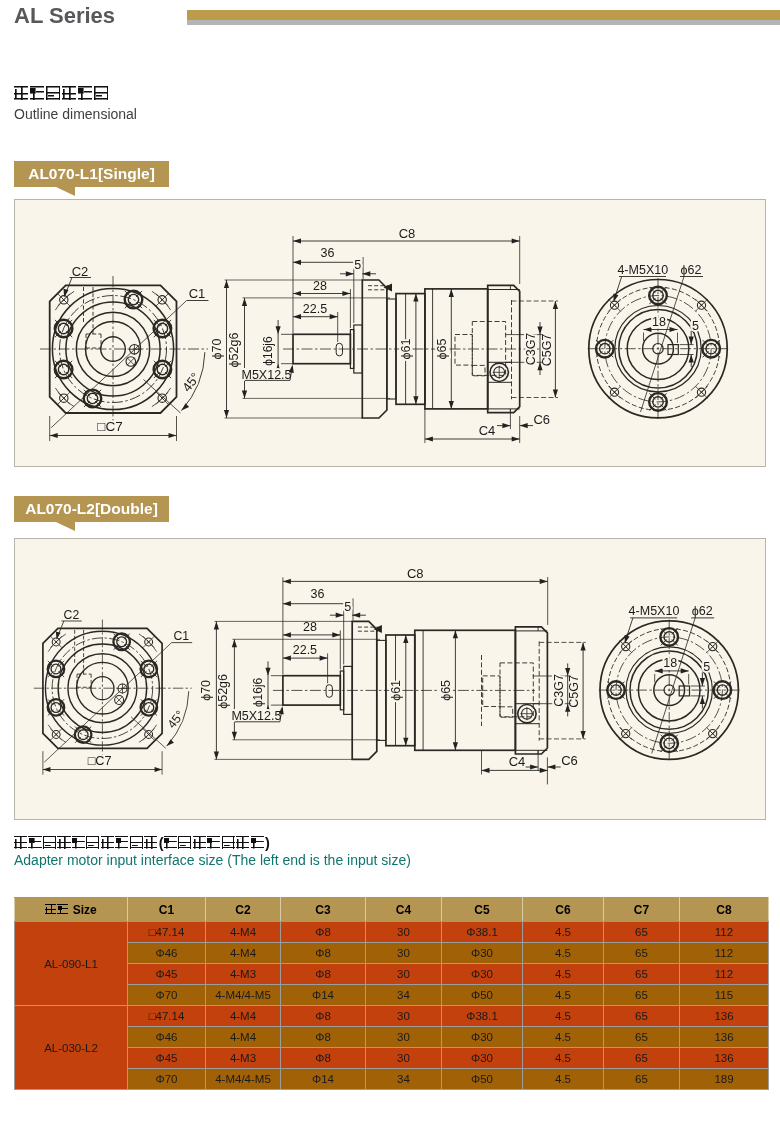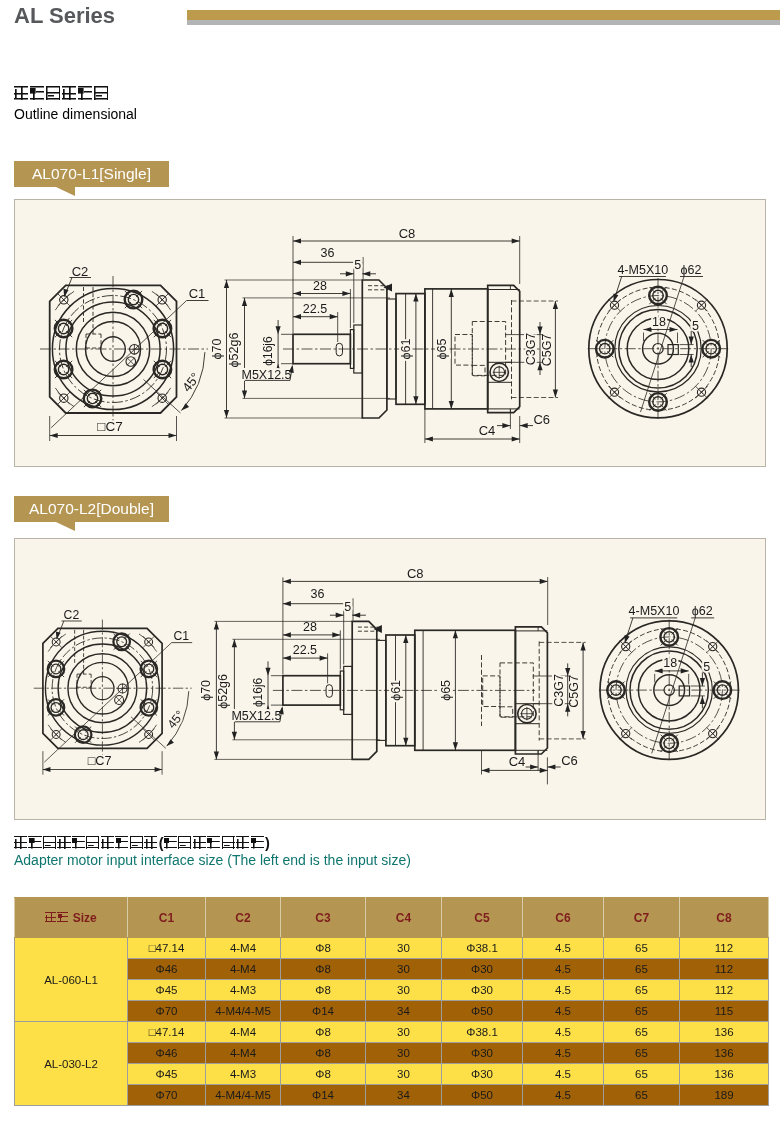--- a/index.html
+++ b/index.html
@@ -7,34 +7,34 @@
 background-image:linear-gradient(currentColor,currentColor),linear-gradient(currentColor,currentColor),linear-gradient(currentColor,currentColor),linear-gradient(currentColor,currentColor),linear-gradient(currentColor,currentColor);
 background-size:12% 100%,100% 11%,100% 11%,100% 11%,12% 74%;
 background-position:55% 0,0 2%,0 54%,0 98%,10% 88%;background-repeat:no-repeat}
 .cj:nth-of-type(3n){background-image:linear-gradient(currentColor,currentColor),linear-gradient(currentColor,currentColor),linear-gradient(currentColor,currentColor),linear-gradient(currentColor,currentColor),linear-gradient(currentColor,currentColor),linear-gradient(currentColor,currentColor);
 background-size:11% 100%,100% 11%,100% 11%,100% 11%,11% 100%,44% 11%;
 background-position:0 0,0 2%,0 50%,0 98%,100% 0,28% 74%}
 .cj:nth-of-type(3n+2){background-image:linear-gradient(currentColor,currentColor),linear-gradient(currentColor,currentColor),linear-gradient(currentColor,currentColor),linear-gradient(currentColor,currentColor),linear-gradient(currentColor,currentColor);
 background-size:12% 58%,100% 11%,60% 11%,100% 11%,40% 40%;
 background-position:24% 100%,0 2%,100% 44%,0 98%,4% 30%}
 .badge{position:absolute;left:14px;width:155px;height:26px;background:#b49552;color:#fff;
-font-weight:normal;font-size:15.5px;text-align:center;line-height:26px}
+font-weight:bold;font-size:15.5px;text-align:center;line-height:26px}
 .tail{position:absolute;left:42px;top:26px;width:0;height:0;border-style:solid;border-width:0 19px 9px 0;border-color:transparent #b49552 transparent transparent}
 .box{position:absolute;left:14px;width:752px;background:#f9f5ea;border:1px solid #b8b4a8}
 table{position:absolute;left:14px;top:897px;border-collapse:collapse;table-layout:fixed;font-size:11.5px;color:#1a1a1a}
 td,th{border:1px solid #9d9d9d;text-align:center;padding:0;overflow:hidden;white-space:nowrap}
-th{background:#b49552;color:#7f1d1d;font-size:12px;height:40px;border-color:#b49552;border-left-color:#d8cca8;border-right-color:#d8cca8}
-tr.w td{background:#fde047} tr.c td{background:#a16207}
+th{background:#b49552;color:#000000;font-size:12px;height:24px;border-color:#b49552;border-left-color:#d8cca8;border-right-color:#d8cca8}
+tr.w td{background:#c2410c} tr.c td{background:#a16207}
 td{height:21px} td.grp{background:#fff;font-size:11.5px}
 </style></head><body>
 <div class="abs" style="left:14px;top:3px;font-size:22px;font-weight:bold;color:#57585b">AL Series</div>
 <div class="abs" style="left:187px;top:10px;width:593px;height:10px;background:#bd9b4d"></div>
 <div class="abs" style="left:187px;top:20px;width:593px;height:4.5px;background:#b2b4b6"></div>
 <div class="abs" style="left:14px;top:85px;font-size:16px;font-weight:bold;color:#111"><i class="cj"></i><i class="cj"></i><i class="cj"></i><i class="cj"></i><i class="cj"></i><i class="cj"></i></div>
-<div class="abs" style="left:14px;top:106px;font-size:14px;color:#000000">Outline dimensional</div>
+<div class="abs" style="left:14px;top:106px;font-size:14px;color:#404040">Outline dimensional</div>
 <div class="badge" style="top:161px">AL070-L1[Single]<div class="tail"></div></div>
 <div class="box" style="top:199px;height:268px"></div>
 <div class="badge" style="top:496px">AL070-L2[Double]<div class="tail"></div></div>
 <div class="box" style="top:538px;height:282px"></div>
 <div class="abs" style="left:14px;top:835px;font-size:14.5px;font-weight:bold;color:#111"><i class="cj"></i><i class="cj"></i><i class="cj"></i><i class="cj"></i><i class="cj"></i><i class="cj"></i><i class="cj"></i><i class="cj"></i><i class="cj"></i><i class="cj"></i>(<i class="cj"></i><i class="cj"></i><i class="cj"></i><i class="cj"></i><i class="cj"></i><i class="cj"></i><i class="cj"></i>)</div>
 <div class="abs" style="left:14px;top:852px;font-size:14px;color:#0f766e">Adapter motor input interface size (The left end is the input size)</div>
 <table>
 <colgroup>
       <col style="width:113px">
       <col style="width:78px">
@@ -52,21 +52,21 @@
         <th>C1</th>
         <th>C2</th>
         <th>C3</th>
         <th>C4</th>
         <th>C5</th>
         <th>C6</th>
         <th>C7</th>
         <th>C8</th>
       </tr>
 <tr class="w">
-        <td rowspan="4" class="grp">AL-060-L1</td>
+        <td rowspan="4" class="grp">AL-090-L1</td>
         <td>□47.14</td>
         <td>4-M4</td>
         <td>Φ8</td>
         <td>30</td>
         <td>Φ38.1</td>
         <td>4.5</td>
         <td>65</td>
         <td>112</td>
       </tr>
 <tr class="c">

